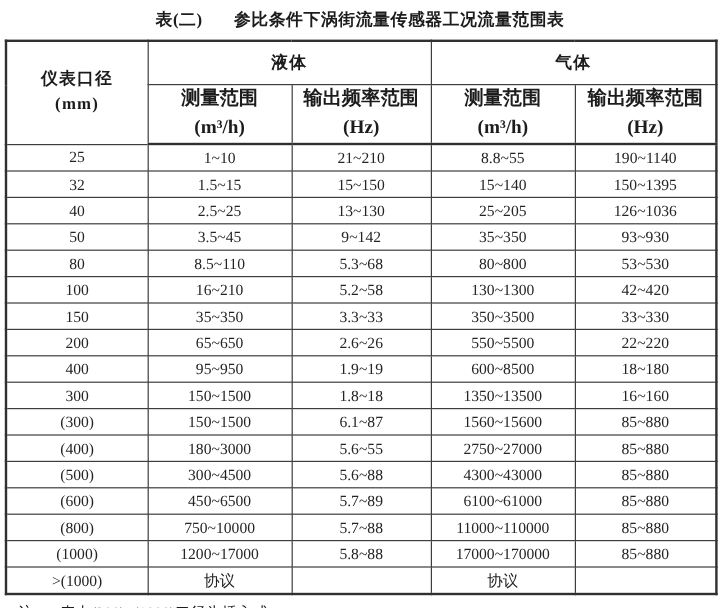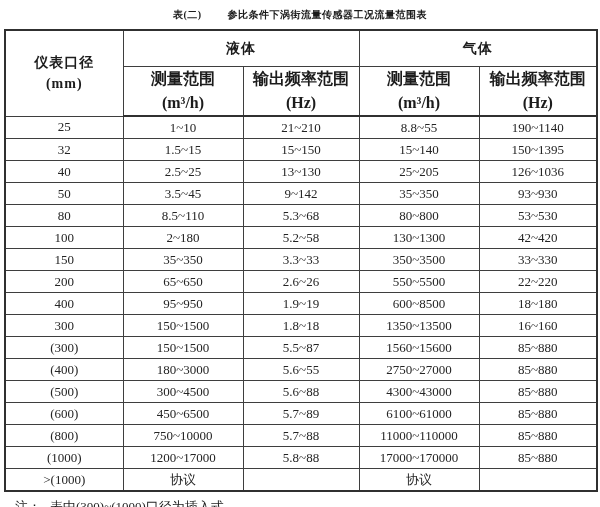--- a/index.html
+++ b/index.html
@@ -15,21 +15,21 @@
     color: #222222;
   }
   .page {
     position: relative;
     width: 600px;
     height: 507px;
   }
   .caption {
     margin-top: 8px;
     text-align: center;
-    font-size: 10px;
+    font-size: 14px;
     font-weight: bold;
     color: #1c1c1c;
     letter-spacing: 0.5px;
     white-space: nowrap;
   }
   .caption .caption-text {
     margin-left: 26px;
   }
   table.flow-table {
     margin: 7px 16px 0 4px;
@@ -157,21 +157,21 @@
         </tr>
         <tr>
           <td>80</td>
           <td>8.5~110</td>
           <td>5.3~68</td>
           <td>80~800</td>
           <td>53~530</td>
         </tr>
         <tr>
           <td>100</td>
-          <td>2~180</td>
+          <td>16~210</td>
           <td>5.2~58</td>
           <td>130~1300</td>
           <td>42~420</td>
         </tr>
         <tr>
           <td>150</td>
           <td>35~350</td>
           <td>3.3~33</td>
           <td>350~3500</td>
           <td>33~330</td>
@@ -193,21 +193,21 @@
         <tr>
           <td>300</td>
           <td>150~1500</td>
           <td>1.8~18</td>
           <td>1350~13500</td>
           <td>16~160</td>
         </tr>
         <tr>
           <td>(300)</td>
           <td>150~1500</td>
-          <td>5.5~87</td>
+          <td>6.1~87</td>
           <td>1560~15600</td>
           <td>85~880</td>
         </tr>
         <tr>
           <td>(400)</td>
           <td>180~3000</td>
           <td>5.6~55</td>
           <td>2750~27000</td>
           <td>85~880</td>
         </tr>

